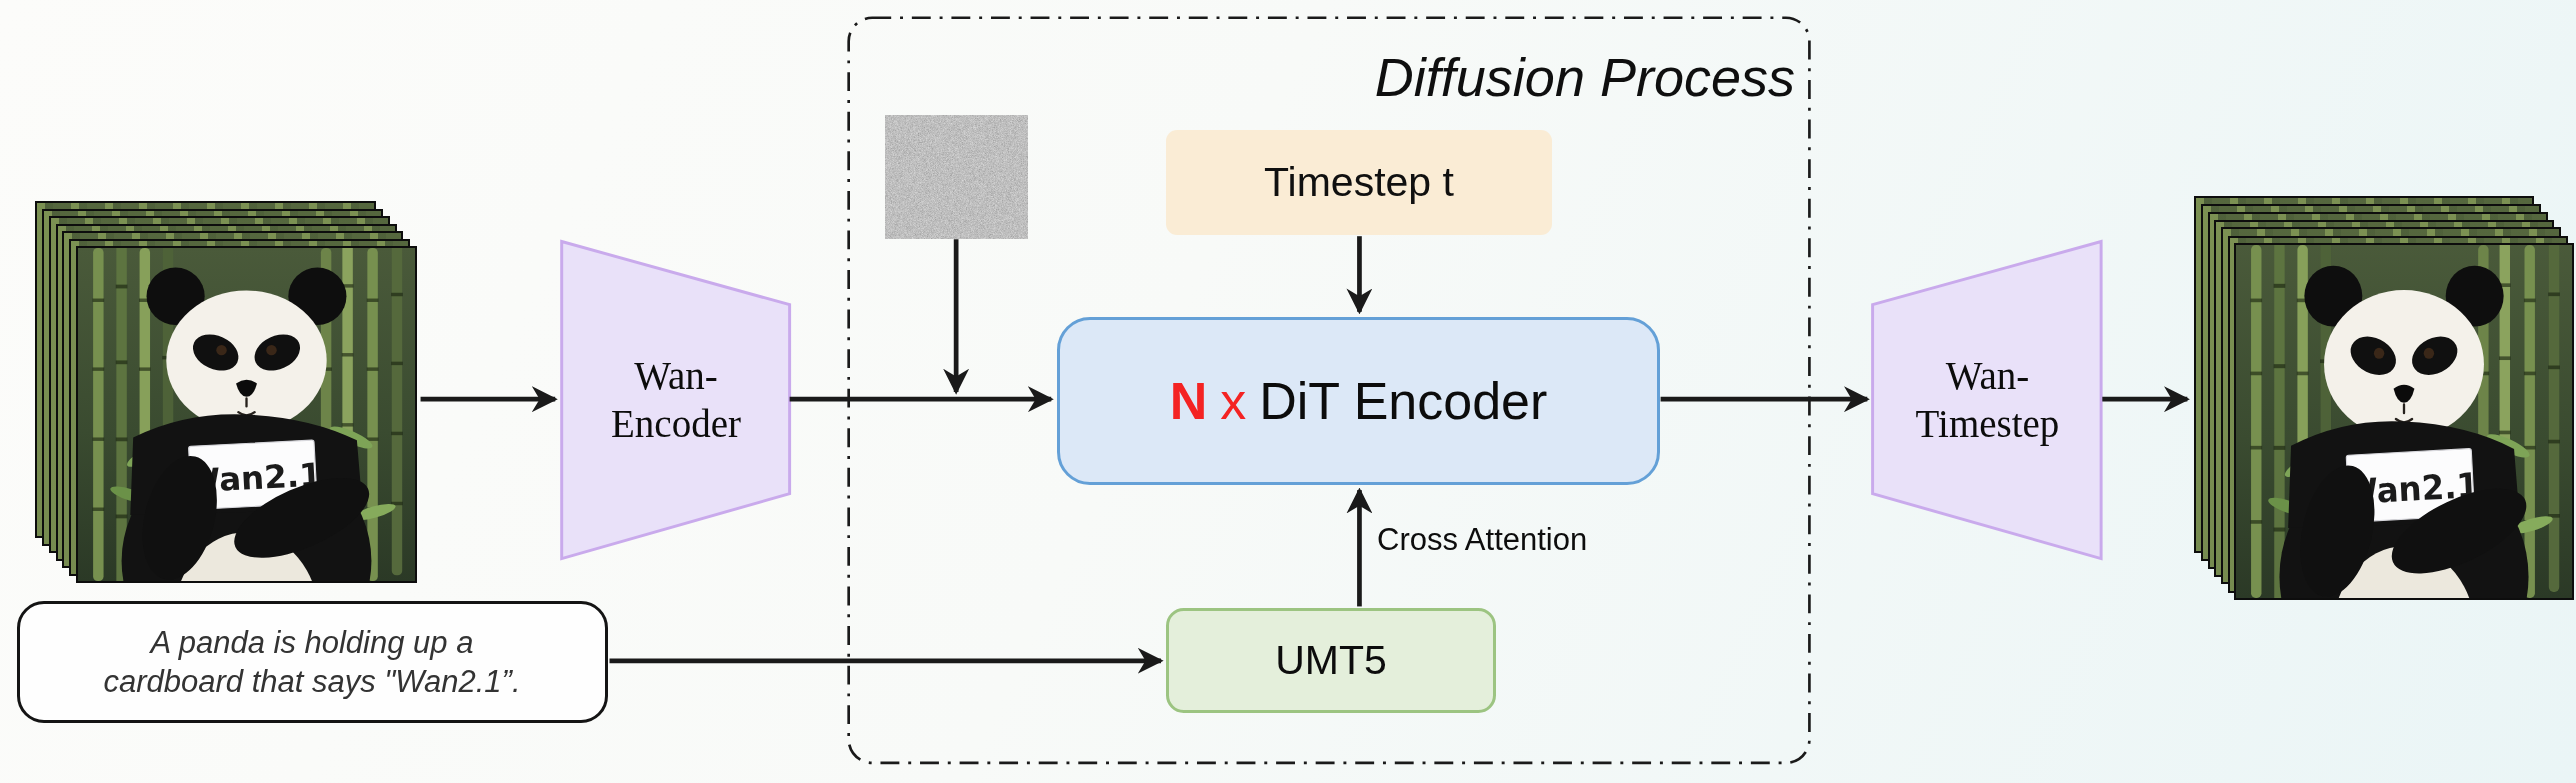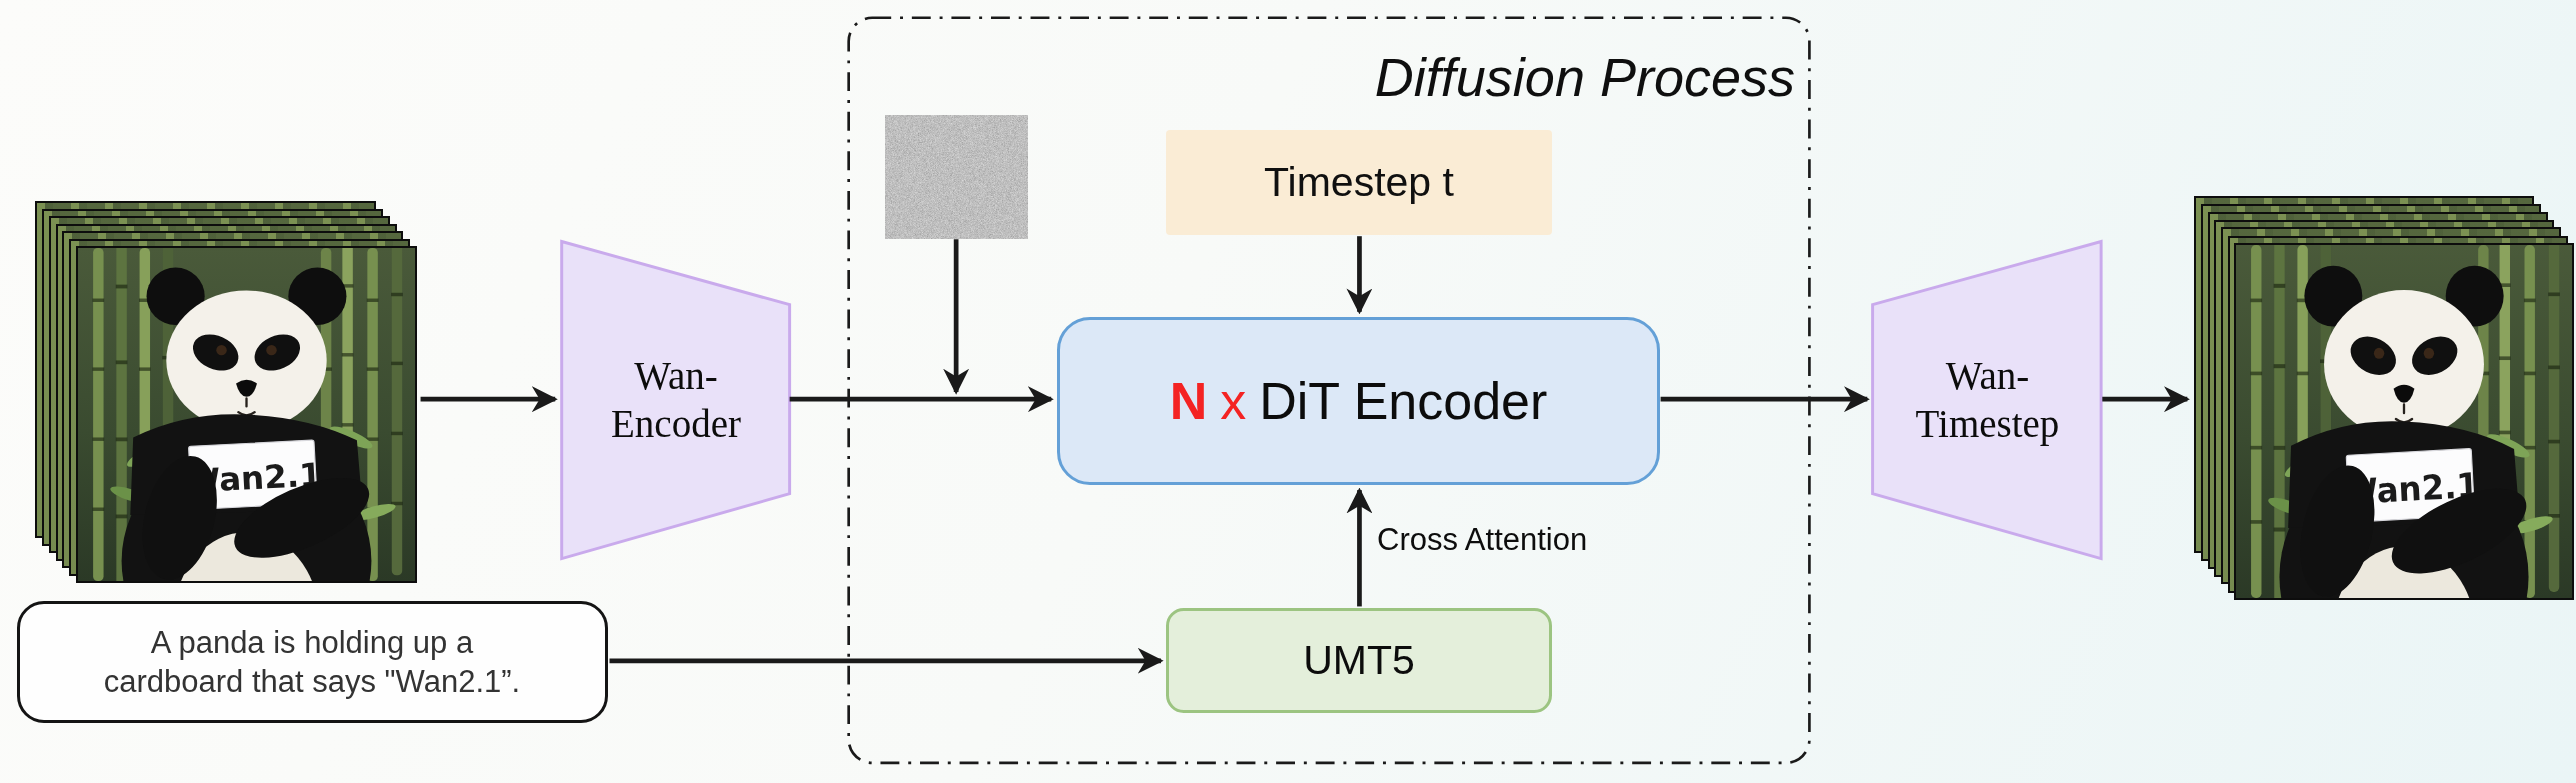--- a/index.html
+++ b/index.html
@@ -17,27 +17,27 @@
   .frame{
     position:absolute;box-sizing:border-box;border:2.4px solid #0d0d0d;
     background:
       repeating-linear-gradient(90deg, rgba(130,152,86,.85) 0 7.7px, rgba(62,78,48,.25) 7.7px 16px, rgba(47,61,40,0) 16px 34px),
       linear-gradient(180deg,#55673e,#33422c);
   }
   .frame-img{position:absolute;left:0;top:0;width:100%;height:100%;}
 
   
   .box{position:absolute;z-index:3;box-sizing:border-box;display:flex;align-items:center;justify-content:center;text-align:center;}
-  .timestep-box{left:1166px;top:130px;width:386px;height:105px;background:#faecd5;border-radius:4px;font-size:41px;color:#101010;}
+  .timestep-box{left:1166px;top:130px;width:386px;height:105px;background:#faecd5;border-radius:11px;font-size:41px;color:#101010;}
   .dit-box{left:1057px;top:317px;width:603px;height:168px;background:#dce8f7;border:3px solid #64a0d7;border-radius:33px;font-size:52px;color:#0c0c0c;}
   .dit-box .red-n{color:#f42323;font-weight:bold;}
   .dit-box .red-x{color:#f42323;margin:0 13px;}
-  .umt5-box{left:1166px;top:608px;width:386px;height:105px;background:#e4efdb;border:3px solid #9cc481;border-radius:17.7px;font-size:41px;color:#0c0c0c;}
+  .umt5-box{left:1166px;top:608px;width:330px;height:105px;background:#e4efdb;border:3px solid #9cc481;border-radius:17.7px;font-size:41px;color:#0c0c0c;}
   .prompt-bubble{left:16.5px;top:601px;width:591px;height:122px;background:#fefefe;border:3px solid #141414;border-radius:27px;font-size:31px;line-height:39px;color:#333;flex-direction:column;}
-  .prompt-bubble span{display:block;}
+  .prompt-bubble span{display:block;font-style:italic;}
 
   .vae-label{position:absolute;z-index:3;display:flex;flex-direction:column;align-items:center;justify-content:center;
     font-family:Liberation Serif, serif;font-size:39px;line-height:48px;color:#0c0c0c;text-align:center;}
   .enc-label{left:562px;top:305px;width:228px;height:189px;}
   .dec-label{left:1873px;top:305px;width:229px;height:189px;}
 
   .process-title{position:absolute;z-index:3;left:1299px;top:46px;width:496px;text-align:right;
     font-style:italic;font-size:54px;color:#0f0f0f;}
   .crossattn{position:absolute;z-index:3;left:1377px;top:522px;font-size:31px;color:#0d0d0d;white-space:nowrap;}
 

